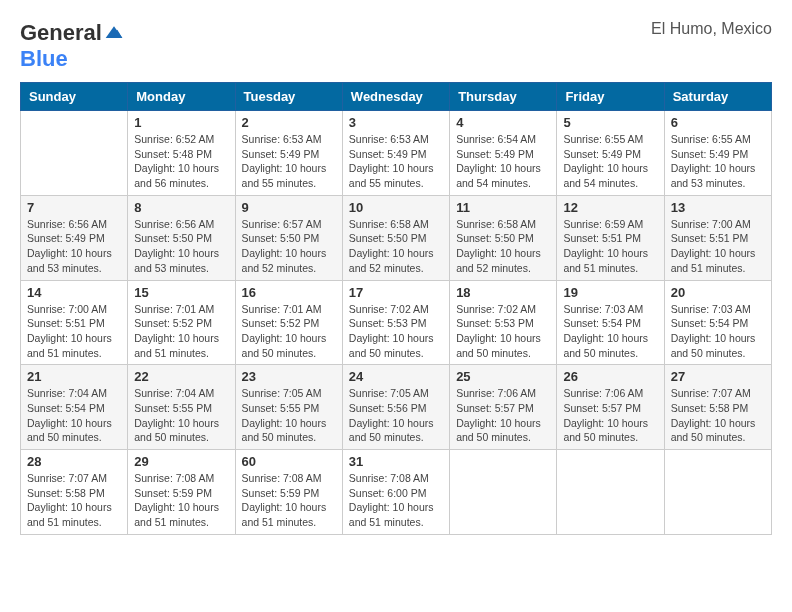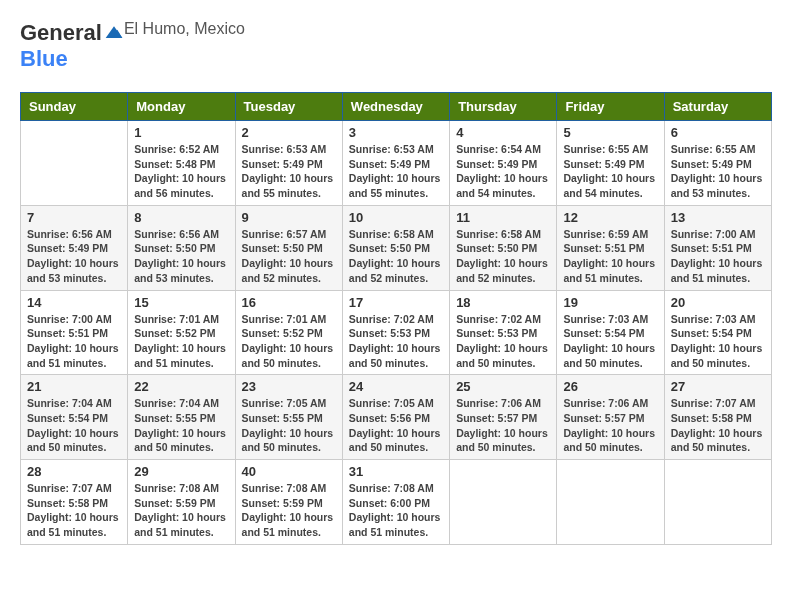--- a/index.html
+++ b/index.html
@@ -5,22 +5,23 @@
     * { box-sizing: border-box; margin: 0; padding: 0; }
     body {
       font-family: Arial, sans-serif;
       background: #fff;
       width: 792px;
       min-height: 612px;
       padding: 20px;
     }
     .header {
       display: flex;
+      justify-content: space-between;
       align-items: flex-start;
-      margin-bottom: 20px;
+      margin-bottom: 10px;
     }
     .logo {
       display: flex;
       flex-direction: column;
       align-items: flex-start;
     }
     .logo-text {
       display: flex;
       align-items: center;
     }
@@ -50,21 +51,21 @@
     .location {
       font-size: 16px;
       color: #555;
     }
     .calendar {
       width: 100%;
       border-collapse: collapse;
       border: 1px solid #ccc;
     }
     .calendar th {
-      background-color: #4d7c0f;
+      background-color: #0369a1;
       color: #fff;
       text-align: left;
       padding: 6px 8px;
       font-size: 13px;
       border: 1px solid #2060a0;
     }
     .calendar td {
       vertical-align: top;
       padding: 4px 6px;
       border: 1px solid #ccc;
@@ -80,21 +81,20 @@
     .day-num {
       font-size: 13px;
       font-weight: bold;
       color: #333;
       display: block;
       margin-bottom: 2px;
     }
     .day-info {
       line-height: 1.4;
       color: #444;
-      font-weight: bold;
     }
     .empty-cell {
       background: #fff !important;
     }
   </style>
 </head>
 <body>
 
 <div class="header">
   <div class="logo">
@@ -332,21 +332,21 @@
 and 51 minutes.</div>
         </td>
         <td>
           <span class="day-num">29</span>
           <div class="day-info" style="white-space: pre-line;">Sunrise: 7:08 AM
 Sunset: 5:59 PM
 Daylight: 10 hours
 and 51 minutes.</div>
         </td>
         <td>
-          <span class="day-num">40</span>
+          <span class="day-num">60</span>
           <div class="day-info" style="white-space: pre-line;">Sunrise: 7:08 AM
 Sunset: 5:59 PM
 Daylight: 10 hours
 and 51 minutes.</div>
         </td>
         <td>
           <span class="day-num">31</span>
           <div class="day-info" style="white-space: pre-line;">Sunrise: 7:08 AM
 Sunset: 6:00 PM
 Daylight: 10 hours

